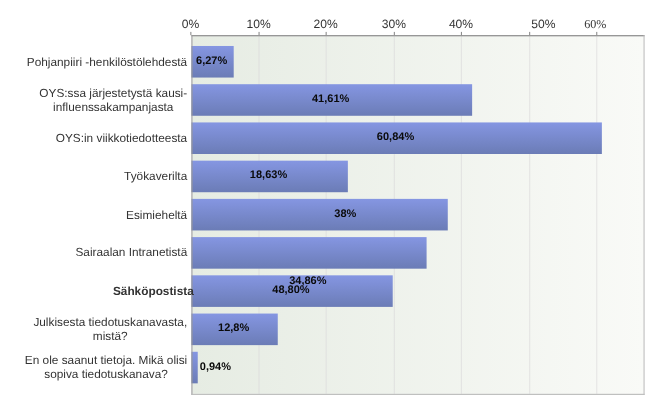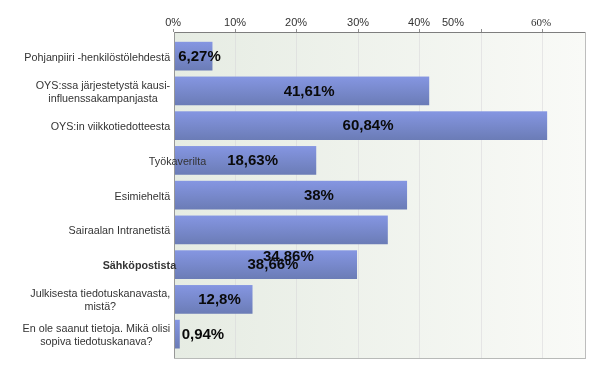--- a/index.html
+++ b/index.html
@@ -2,21 +2,21 @@
 <html><head>
 <meta charset="utf-8">
 <style>
   html,body{margin:0;padding:0;}
   body{width:600px;height:373px;background:#ffffff;
        font-family:"Liberation Sans",sans-serif;overflow:hidden;}
   #chart{position:relative;width:600px;height:373px;background:#ffffff;}
   #plotsvg{position:absolute;left:0;top:0;width:600px;height:373px;}
 
   .xlab{position:absolute;font-size:11px;color:#333333;white-space:nowrap;}
-  .vlab{position:absolute;font-size:15px;font-weight:bold;color:#0a0a0a;
+  .vlab{position:absolute;font-size:10px;font-weight:bold;color:#0a0a0a;
         white-space:nowrap;line-height:12px;}
   .cat{position:absolute;font-size:10.75px;color:#333333;text-align:center;
        line-height:13.2px;white-space:pre;display:inline-block;}
 </style>
 </head>
 <body>
 
 <div id="chart">
   <svg id="plotsvg" width="600" height="373" viewBox="0 0 600 373">
     <defs>
@@ -64,36 +64,36 @@
         <rect x="481" y="29" width="1" height="3" fill="#8e8e8e"></rect>
         <rect x="542" y="29" width="1" height="3" fill="#8e8e8e"></rect>
       </g>
   </svg>
   <div id="overlay">
       <div class="xlab" style="top: 16px; left: 165.147px;">0%</div>
       <div class="xlab" style="top: 16px; left: 224.084px;">10%</div>
       <div class="xlab" style="top: 16px; left: 285.084px; text-align: center;">20%</div>
       <div class="xlab" style="top: 16px; left: 347.084px;">30%</div>
       <div class="xlab" style="top: 16px; left: 408.084px;">40%</div>
-      <div class="xlab" style="top: 16px; left: 442px;">50%</div>
+      <div class="xlab" style="top: 16px; left: 483px;">50%</div>
       <div class="xlab" style="top: 16px; left: 531.084px; font-family: Liberation Serif, serif;">60%</div>
       <div class="vlab" style="top: 49.75px; left: 178.205px;">6,27%</div>
       <div class="cat" style="left: 24.3719px; top: 50.5484px;">Pohjanpiiri -henkilöstölehdestä</div>
       <div class="vlab" style="top: 84.5px; left: 283.635px;">41,61%</div>
       <div class="cat" style="left: 35.7625px; top: 78.6969px;">OYS:ssa järjestetystä kausi-
 influenssakampanjasta</div>
       <div class="vlab" style="top: 119.25px; left: 342.607px;">60,84%</div>
       <div class="cat" style="left: 50.6844px; top: 120.048px;">OYS:in viikkotiedotteesta</div>
       <div class="vlab" style="top: 154px; left: 227.147px;">18,63%</div>
-      <div class="cat" style="left: 112.841px; top: 154.798px; margin-left: 36px;">Työkaverilta</div>
+      <div class="cat" style="left: 112.841px; top: 154.798px;">Työkaverilta</div>
       <div class="vlab" style="top: 188.75px; left: 279.932px; margin-left: 24px;">38%</div>
       <div class="cat" style="left: 114.622px; top: 189.548px;">Esimieheltä</div>
       <div class="vlab" style="top: 223.5px; left: 262.935px; margin-top: 26px;">34,86%</div>
       <div class="cat" style="left: 68.6062px; top: 224.298px;">Sairaalan Intranetistä</div>
-      <div class="vlab" style="top: 258.25px; left: 247.541px;">38,66%</div>
+      <div class="vlab" style="top: 258.25px; left: 247.541px;">48,80%</div>
       <div class="cat" style="left: 102.669px; top: 259.048px; font-weight: bold;">Sähköpostista</div>
       <div class="vlab" style="top: 293px; left: 198.23px;">12,8%</div>
       <div class="cat" style="left: 30.3562px; top: 287.197px;">Julkisesta tiedotuskanavasta,
 mistä?</div>
       <div class="vlab" style="top: 327.75px; left: 181.665px;">0,94%</div>
       <div class="cat" style="left: 22.6062px; top: 321.947px;">En ole saanut tietoja. Mikä olisi
 sopiva tiedotuskanava?</div>
     </div>
 </div>
 

